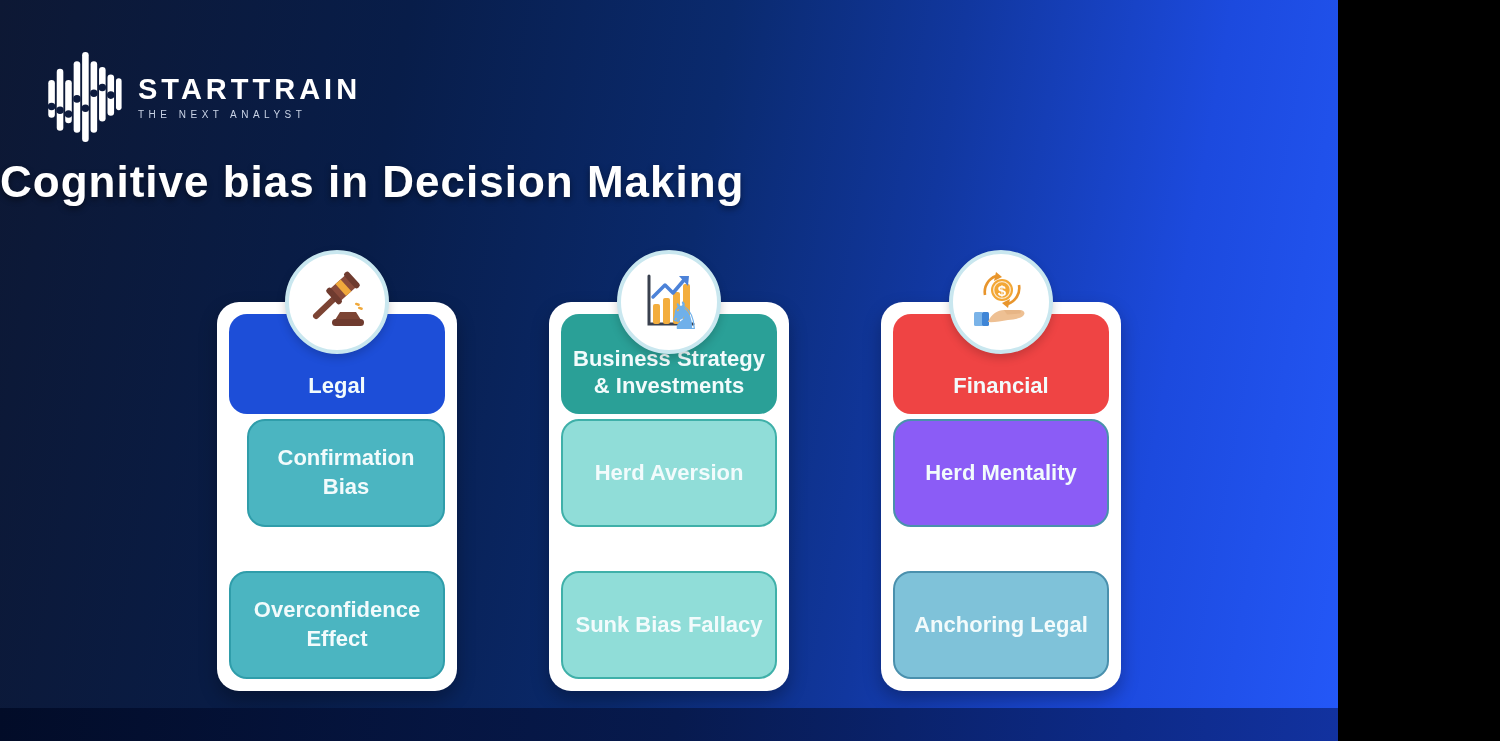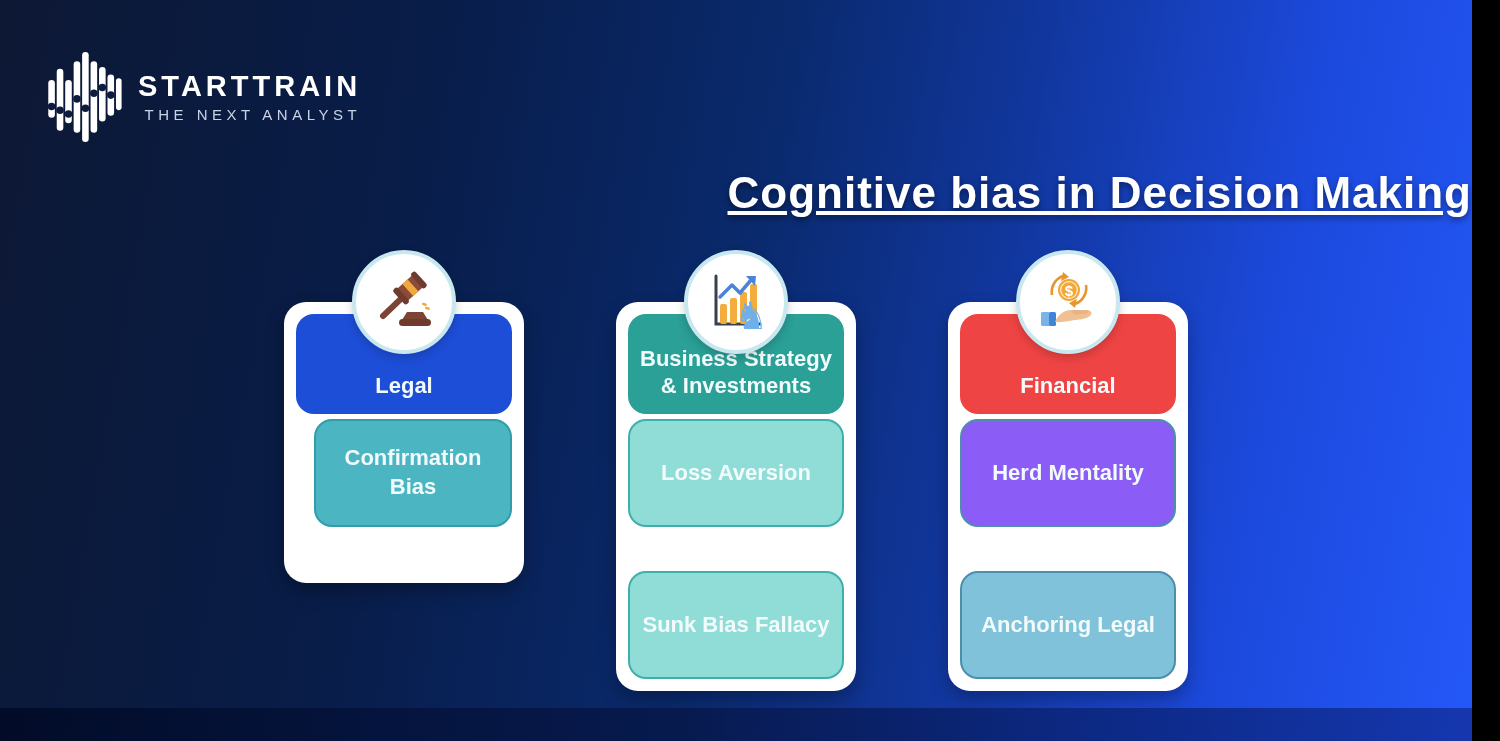--- a/index.html
+++ b/index.html
@@ -1,36 +1,35 @@
 <!DOCTYPE html>
 <html><head>
 <meta charset="utf-8">
 <style>
   * { margin:0; padding:0; box-sizing:border-box; }
   body { font-family:"Liberation Sans", sans-serif; background:#000; }
   .canvas {
-    position:relative; width:1472px; height:741px; overflow:hidden;
+    position:relative; width:1338px; height:741px; overflow:hidden;
     background:linear-gradient(100deg,#0d1834 0%,#081d49 28%,#0a2a6e 50%,#11379f 66%,#1c4ade 84%,#2458f8 100%);
   }
   .footer-band {
     position:absolute; left:0; bottom:0; width:1500px; height:33px;
     background:linear-gradient(95deg,#020c28 0%,#071a4e 45%,#0d2a88 75%,#1638b2 100%);
   }
   
   .logo { position:absolute; left:46px; top:50px; display:flex; align-items:center; }
   .logo-mark { width:76px; height:94px; display:block; }
   .logo-text { margin-left:16px; display:flex; flex-direction:column; }
   .logo-title { color:#ffffff; font-size:29px; font-weight:bold; letter-spacing:4px; line-height:1; }
-  .logo-sub { color:#c9d3e6; font-size:15px; letter-spacing:4.5px; margin-top:6px; line-height:1;text-align:right; }
+  .logo-sub { color:#c9d3e6; font-size:10px; letter-spacing:4.5px; margin-top:6px; line-height:1; }
   
   .main-title {
-    position:absolute; top:168px; left:0; width:100%; text-align:right;
+    position:absolute; top:157px; left:0; width:100%; text-align:left;
     color:#ffffff; font-size:44px; font-weight:bold; letter-spacing:1px;
     text-shadow:0 3px 6px rgba(0,0,0,0.45);
-    text-decoration:underline;
   }
   
   .cards { position:absolute; top:250px; left:0; width:100%; display:flex; justify-content:center; gap:92px; }
   .card-wrap { position:relative; width:240px; }
   .icon-circle {
     position:absolute; top:0; left:50%; transform:translateX(-50%);
     width:104px; height:104px; border-radius:50%;
     background:#ffffff; border:4px solid #c9e7ef; z-index:2;
     display:flex; align-items:center; justify-content:center;
     box-shadow:0 4px 10px rgba(0,0,0,0.18);
@@ -109,41 +108,42 @@
           <rect x="27" y="49" width="32" height="7" rx="3.5" fill="#6f3b2f"></rect>
           <g fill="#f0a93c">
             <rect x="50" y="33" width="5" height="2.4" rx="1.2" transform="rotate(18 52 34)"></rect>
             <rect x="53" y="37" width="5" height="2.4" rx="1.2" transform="rotate(18 55 38)"></rect>
           </g>
         </svg>
       </div>
       <div class="card">
         <div class="card-header" style="background-color: #1d4ed8;">Legal</div>
         <div class="card-item first" style="background-color: rgb(75, 181, 193); border-color: rgb(47, 157, 170); margin-left: 18px;">Confirmation Bias</div>
+        <div class="card-item" style="background-color: rgb(75, 181, 193); border-color: rgb(47, 157, 170);">Overconfidence Effect</div>
       </div>
     </div>
 
     <div class="card-wrap">
       <div class="icon-circle">
         <svg viewBox="0 0 64 64" aria-hidden="true">
           <path d="M12 6 V54 H56" stroke="#39404e" stroke-width="3" fill="none" stroke-linecap="round"></path>
           <g fill="#f3ad3d">
             <rect x="16" y="34" width="7" height="20" rx="2"></rect>
             <rect x="26" y="28" width="7" height="26" rx="2"></rect>
             <rect x="36" y="22" width="7" height="32" rx="2"></rect>
             <rect x="46" y="14" width="7" height="40" rx="2"></rect>
           </g>
           <path d="M16 27 L28 15 L36 23 L47 10" stroke="#4c82d8" stroke-width="3.5" fill="none" stroke-linejoin="round" stroke-linecap="round"></path>
           <polygon points="42,6 52,6 51,16" fill="#4c82d8"></polygon>
           <text x="30" y="59" font-size="38" fill="#6fb0ea" font-family="'DejaVu Sans', sans-serif">♞</text>
         </svg>
       </div>
       <div class="card">
         <div class="card-header" style="background-color: rgb(42, 160, 151);">Business Strategy &amp; Investments</div>
-        <div class="card-item first" style="background-color: rgb(144, 221, 216); border-color: rgb(63, 176, 169);">Loss Aversion</div>
+        <div class="card-item first" style="background-color: rgb(144, 221, 216); border-color: rgb(63, 176, 169);">Herd Aversion</div>
         <div class="card-item" style="background-color: rgb(144, 221, 216); border-color: rgb(63, 176, 169);">Sunk Bias Fallacy</div>
       </div>
     </div>
 
     <div class="card-wrap">
       <div class="icon-circle">
         <svg viewBox="0 0 64 64" aria-hidden="true">
           <path d="M16 25 A17 17 0 0 1 27 6" stroke="#e8952c" stroke-width="2.6" fill="none"></path>
           <polygon points="27,2 33,7 25,11" fill="#e8952c"></polygon>
           <path d="M50 15 A17 17 0 0 1 39 34" stroke="#e8952c" stroke-width="2.6" fill="none"></path>

